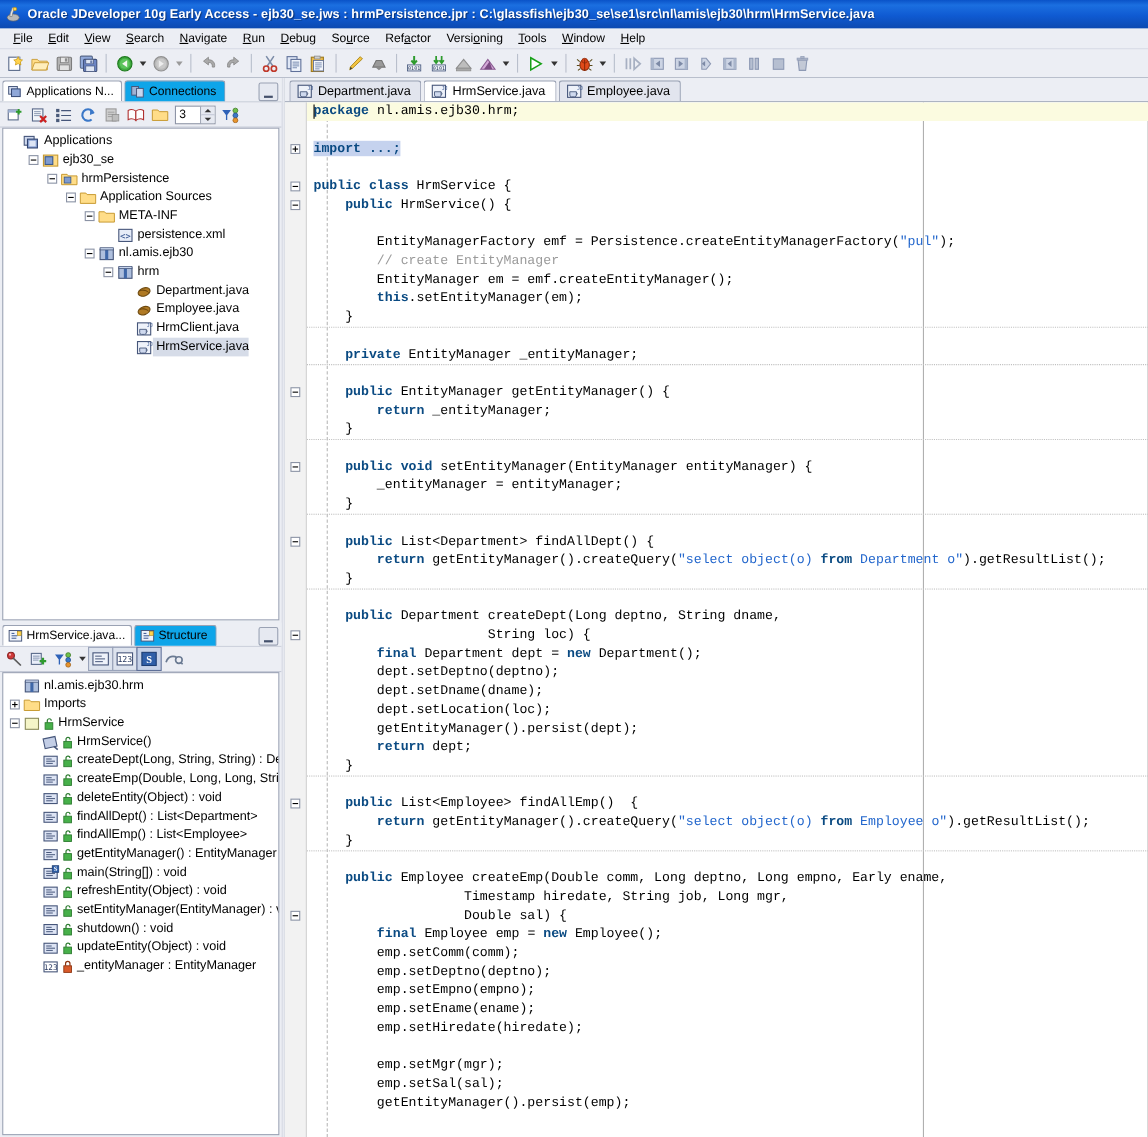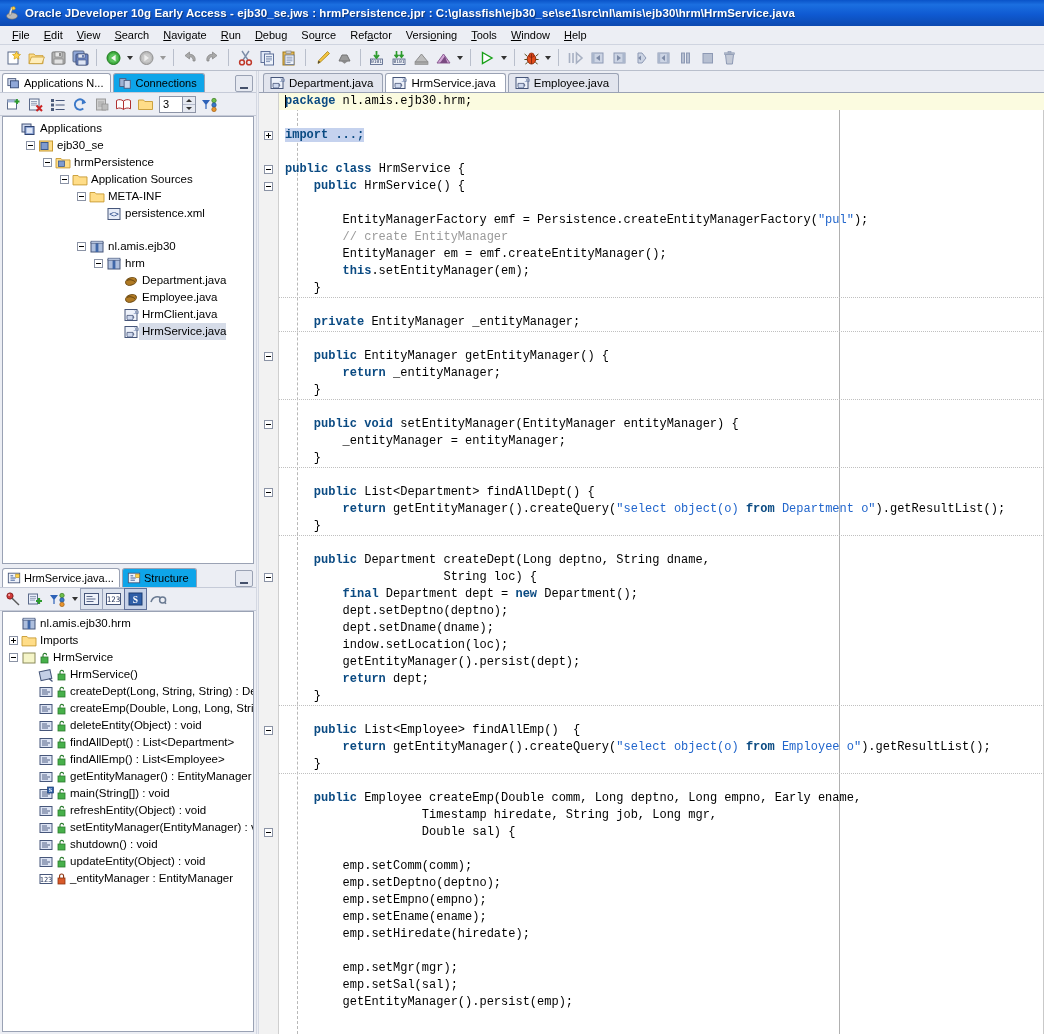--- a/index.html
+++ b/index.html
@@ -628,21 +628,21 @@
           <div class="trow" style="padding-left: 89px;">
             <span class="togspace"></span>
             <span class="ico" style="display: inline-flex; align-items: center;">
               <svg width="16" height="16" viewBox="0 0 16 16">
                 <rect x="2" y="2.5" width="12" height="11" fill="#e6ecf8" stroke="#46567a"></rect>
                 <text x="8" y="11" font-size="8" text-anchor="middle" fill="#2f4f8c" font-family="monospace">&lt;&gt;</text>
               </svg>
             </span>
             <span class="lbl">persistence.xml</span>
           </div>
-          <div class="trow" style="padding-left: 72px; margin-top: 16px;">
+          <div class="trow" style="padding-left: 72px;">
             <span class="tog"></span>
             <span class="ico" style="display: inline-flex; align-items: center;">
               <svg width="16" height="16" viewBox="0 0 16 16">
                 <rect x="2" y="3.5" width="12" height="9.5" fill="#aebfdd" stroke="#46567a"></rect>
                 <rect x="6.6" y="3.5" width="2.8" height="9.5" fill="#3f67a8"></rect>
                 <rect x="2" y="2.2" width="12" height="2" fill="#c9d6ee" stroke="#46567a" stroke-width=".7"></rect>
               </svg>
             </span>
             <span class="lbl">nl.amis.ejb30</span>
           </div>
@@ -1141,32 +1141,33 @@
           <div class="cline" style="top: 374px; position: absolute; left: 0px; right: 0px;"></div>
           <div class="cline" style="top: 391px; position: absolute; left: 0px; right: 0px;"><span class="kw">    public </span><span class="pln">List&lt;Department&gt; findAllDept() {</span></div>
           <div class="cline" style="top: 408px; position: absolute; left: 0px; right: 0px;"><span class="kw">        return </span><span class="pln">getEntityManager().createQuery(</span><span class="str">"select object(o) </span><span class="kw">from </span><span class="str">Department o"</span><span class="pln">).getResultList();</span></div>
           <div class="cline" style="top: 425px; position: absolute; left: 0px; right: 0px;"><span class="pln">    }</span></div>
           <div class="cline" style="top: 442px; position: absolute; left: 0px; right: 0px;"></div>
           <div class="cline" style="top: 459px; position: absolute; left: 0px; right: 0px;"><span class="kw">    public </span><span class="pln">Department createDept(Long deptno, String dname,</span></div>
           <div class="cline" style="top: 476px; position: absolute; left: 0px; right: 0px;"><span class="pln">                      String loc) {</span></div>
           <div class="cline" style="top: 493px; position: absolute; left: 0px; right: 0px;"><span class="kw">        final </span><span class="pln">Department dept = </span><span class="kw">new </span><span class="pln">Department();</span></div>
           <div class="cline" style="top: 510px; position: absolute; left: 0px; right: 0px;"><span class="pln">        dept.setDeptno(deptno);</span></div>
           <div class="cline" style="top: 527px; position: absolute; left: 0px; right: 0px;"><span class="pln">        dept.setDname(dname);</span></div>
-          <div class="cline" style="top: 544px; position: absolute; left: 0px; right: 0px;"><span class="pln">        indow.setLocation(loc);</span></div>
+          <div class="cline" style="top: 544px; position: absolute; left: 0px; right: 0px;"><span class="pln">        dept.setLocation(loc);</span></div>
           <div class="cline" style="top: 561px; position: absolute; left: 0px; right: 0px;"><span class="pln">        getEntityManager().persist(dept);</span></div>
           <div class="cline" style="top: 578px; position: absolute; left: 0px; right: 0px;"><span class="kw">        return </span><span class="pln">dept;</span></div>
           <div class="cline" style="top: 595px; position: absolute; left: 0px; right: 0px;"><span class="pln">    }</span></div>
           <div class="cline" style="top: 612px; position: absolute; left: 0px; right: 0px;"></div>
           <div class="cline" style="top: 629px; position: absolute; left: 0px; right: 0px;"><span class="kw">    public </span><span class="pln">List&lt;Employee&gt; findAllEmp()  {</span></div>
           <div class="cline" style="top: 646px; position: absolute; left: 0px; right: 0px;"><span class="kw">        return </span><span class="pln">getEntityManager().createQuery(</span><span class="str">"select object(o) </span><span class="kw">from </span><span class="str">Employee o"</span><span class="pln">).getResultList();</span></div>
           <div class="cline" style="top: 663px; position: absolute; left: 0px; right: 0px;"><span class="pln">    }</span></div>
           <div class="cline" style="top: 680px; position: absolute; left: 0px; right: 0px;"></div>
           <div class="cline" style="top: 697px; position: absolute; left: 0px; right: 0px;"><span class="kw">    public </span><span class="pln">Employee createEmp(Double comm, Long deptno, Long empno, Early ename,</span></div>
           <div class="cline" style="top: 714px; position: absolute; left: 0px; right: 0px;"><span class="pln">                   Timestamp hiredate, String job, Long mgr,</span></div>
           <div class="cline" style="top: 731px; position: absolute; left: 0px; right: 0px;"><span class="pln">                   Double sal) {</span></div>
+          <div class="cline" style="top: 748px; position: absolute; left: 0px; right: 0px;"><span class="kw">        final </span><span class="pln">Employee emp = </span><span class="kw">new </span><span class="pln">Employee();</span></div>
           <div class="cline" style="top: 765px; position: absolute; left: 0px; right: 0px;"><span class="pln">        emp.setComm(comm);</span></div>
           <div class="cline" style="top: 782px; position: absolute; left: 0px; right: 0px;"><span class="pln">        emp.setDeptno(deptno);</span></div>
           <div class="cline" style="top: 799px; position: absolute; left: 0px; right: 0px;"><span class="pln">        emp.setEmpno(empno);</span></div>
           <div class="cline" style="top: 816px; position: absolute; left: 0px; right: 0px;"><span class="pln">        emp.setEname(ename);</span></div>
           <div class="cline" style="top: 833px; position: absolute; left: 0px; right: 0px;"><span class="pln">        emp.setHiredate(hiredate);</span></div>
           <div class="cline" style="top: 867px; position: absolute; left: 0px; right: 0px;"><span class="pln">        emp.setMgr(mgr);</span></div>
           <div class="cline" style="top: 884px; position: absolute; left: 0px; right: 0px;"><span class="pln">        emp.setSal(sal);</span></div>
           <div class="cline" style="top: 901px; position: absolute; left: 0px; right: 0px;"><span class="pln">        getEntityManager().persist(emp);</span></div>
           <div class="sepdot" style="top: 204px;"></div>
           <div class="sepdot" style="top: 238px;"></div>

